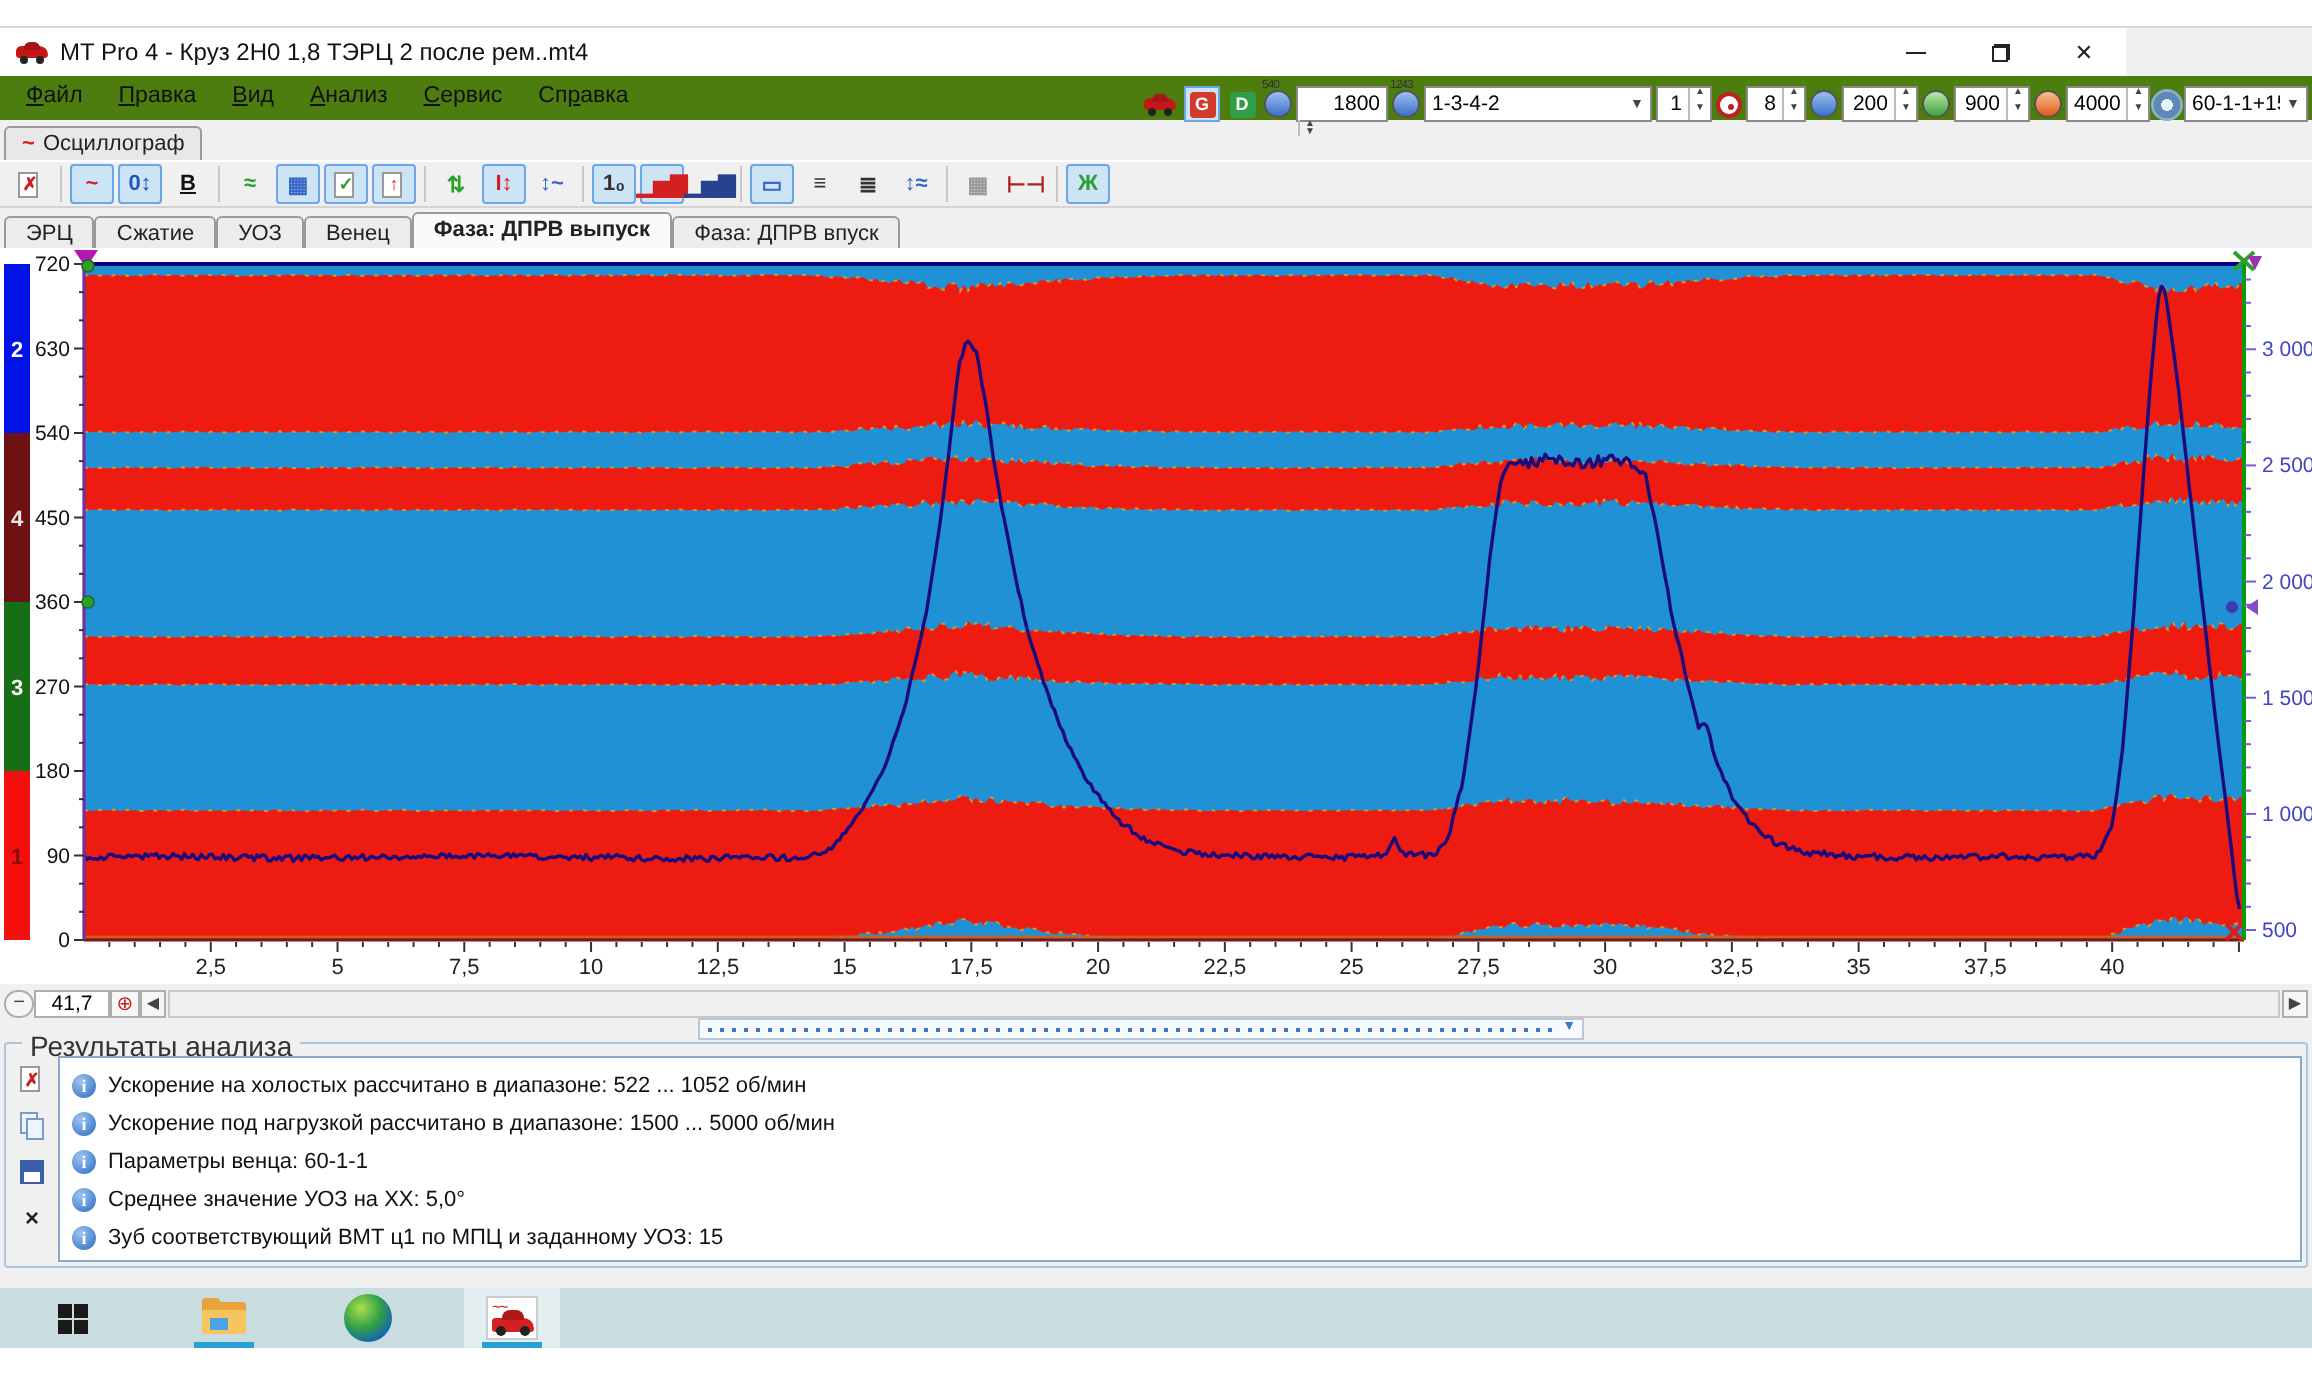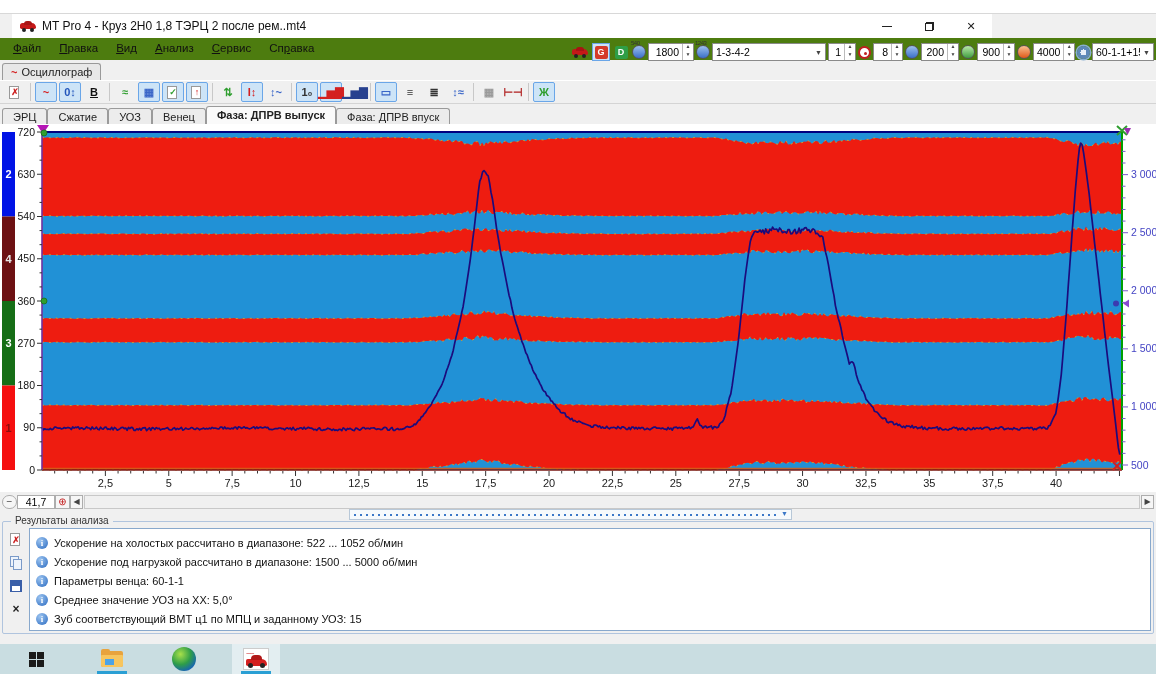--- a/index.html
+++ b/index.html
@@ -1,21 +1,21 @@
 <!DOCTYPE html>
 <html><head>
 <meta charset="utf-8">
 <style>
   * { margin:0; padding:0; box-sizing:border-box; }
   html,body { width:1156px; height:700px; background:#fff; font-family:"Liberation Sans",sans-serif; overflow:hidden; }
   #stage { position:relative; width:1156px; height:700px; background:#fff; }
   #appwin { position:absolute; left:0; top:13px; width:1156px; height:631px; background:#f0f0f0; border-top:1px solid #d8d8d8; }
 
   
-  #titlebar { position:absolute; left:0; top:0; width:980px; height:24px; background:#ffffff; display:flex; align-items:center;margin-left:12px; }
+  #titlebar { position:absolute; left:0; top:0; width:1063px; height:24px; background:#ffffff; display:flex; align-items:center; }
   .caricon { position:relative; width:16px; height:10px; margin:0 6px 0 8px; }
   .caricon .body { position:absolute; left:0; top:2px; width:16px; height:6px; background:#c41818; border-radius:3px 5px 2px 2px; }
   .caricon .roof { position:absolute; left:4px; top:0; width:8px; height:4px; background:#a81414; border-radius:3px 3px 0 0; }
   .caricon .w1,.caricon .w2 { position:absolute; bottom:-1px; width:4px; height:4px; background:#222; border-radius:50%; }
   .caricon .w1 { left:2px; } .caricon .w2 { left:10px; }
   #title-text { font-size:12px; color:#111; }
   #wincontrols { position:absolute; right:0; top:0; height:24px; display:flex; }
   .wbtn { width:42px; height:24px; display:flex; align-items:center; justify-content:center; font-size:11px; color:#222; }
   .wbtn .minline { width:10px; height:1px; background:#222; }
   .wbtn .rest { position:relative; width:9px; height:9px; }
@@ -83,21 +83,21 @@
   #hs-track { flex:1; height:14px; border:1px solid #c8c8c8; background:#f0f0f0; margin:0 1px; }
   #hs-right { width:13px; margin-right:2px; }
 
   
   #range-row { position:absolute; left:349px; top:495px; width:443px; height:11px; border:1px solid #b8c8d8; background:#f6fafc; }
   #range-track { position:absolute; left:4px; right:14px; top:4px; height:2px; background:repeating-linear-gradient(90deg,#3a78c8 0 2px, transparent 2px 6px); }
   #range-thumb { position:absolute; right:3px; top:0px; font-size:7px; color:#3a78c8; }
 
   
   #results-group { position:absolute; left:2px; top:507px; width:1152px; height:113px; border:1px solid #b0c4de; border-radius:2px; }
-  #results-label { position:absolute; left:8px; top:-7px; background:#f0f0f0; padding:0 4px; font-size:10px; color:#333; }
+  #results-label { position:absolute; left:8px; top:-7px; background:#f0f0f0; padding:0 4px; font-size:14px; color:#333; }
   #ricons { position:absolute; left:2px; top:10px; width:22px; display:flex; flex-direction:column; gap:7px; align-items:center; }
   .ric { position:relative; width:16px; height:16px; display:flex; align-items:center; justify-content:center; }
   .ric .doc { position:absolute; left:2px; top:1px; width:10px; height:13px; background:#fff; border:1px solid #999; }
   .ric .mark { position:relative; z-index:2; font-size:9px; font-weight:bold; color:#cc2020; }
   .ric .p1 { position:absolute; left:2px; top:1px; width:9px; height:11px; background:#eef4fc; border:1px solid #7a9ac8; }
   .ric .p2 { position:absolute; left:5px; top:4px; width:9px; height:11px; background:#eef4fc; border:1px solid #7a9ac8; }
   .ric .disk { position:absolute; left:2px; top:2px; width:12px; height:12px; background:#3a5fa8; }
   .ric .disk:after { content:""; position:absolute; left:2px; bottom:1px; width:8px; height:5px; background:#fff; }
   .ric.close { font-size:12px; color:#222; font-weight:bold; }
   #rlist { position:absolute; left:26px; top:6px; width:1122px; height:103px; background:#fff; border:1px solid #88a8cc; padding:4px 6px; }
@@ -174,21 +174,21 @@
           </span>
         <div class="tc-btn sel">
             <span class="sq red">G</span>
           </div>
         <div class="tc-btn">
             <span class="sq green">D</span>
           </div>
         <span class="gauge blue">
             <span class="decal">540</span>
           </span>
-        <div class="spin" style="width:46px;">
+        <div class="spin" style="width:46px;flex-direction:column;">
             <span class="val" style="flex:1;">1800</span>
             <span class="arrows">
               <i>▲</i>
               <i>▼</i>
             </span>
           </div>
         <span class="gauge blue">
             <span class="decal">1243</span>
           </span>
         <div class="combo" style="width:114px;gap:20px;">

